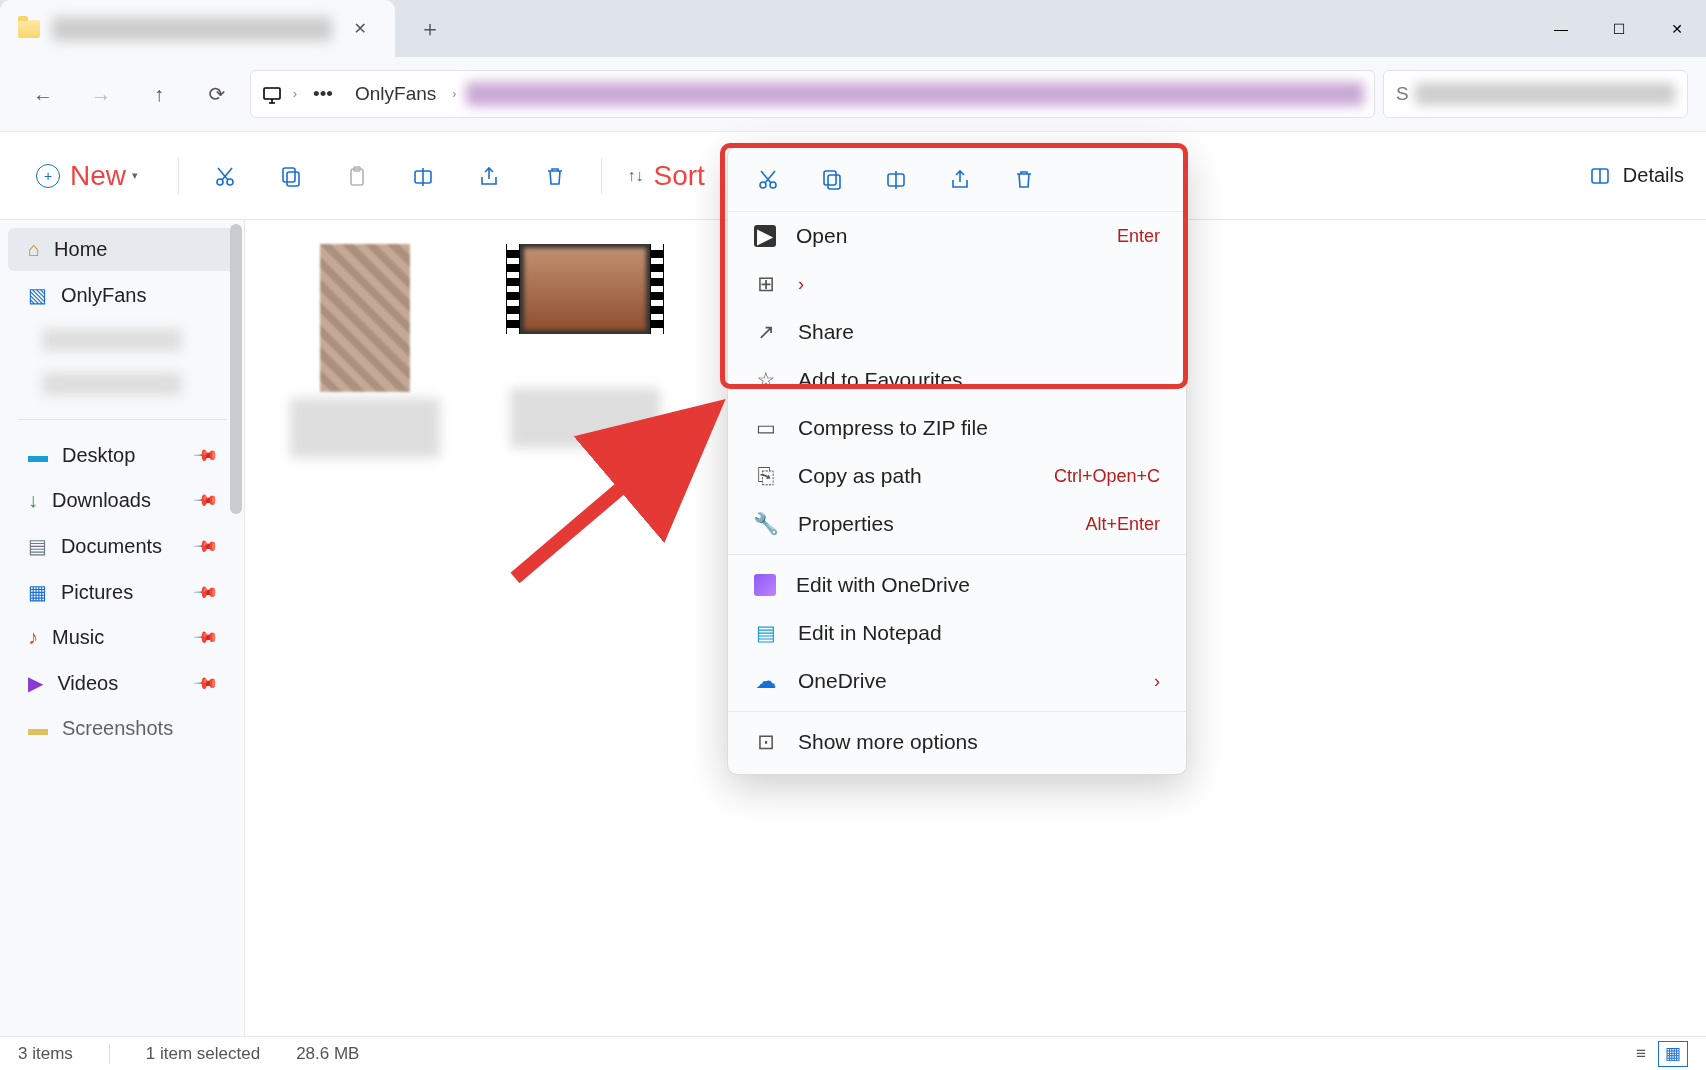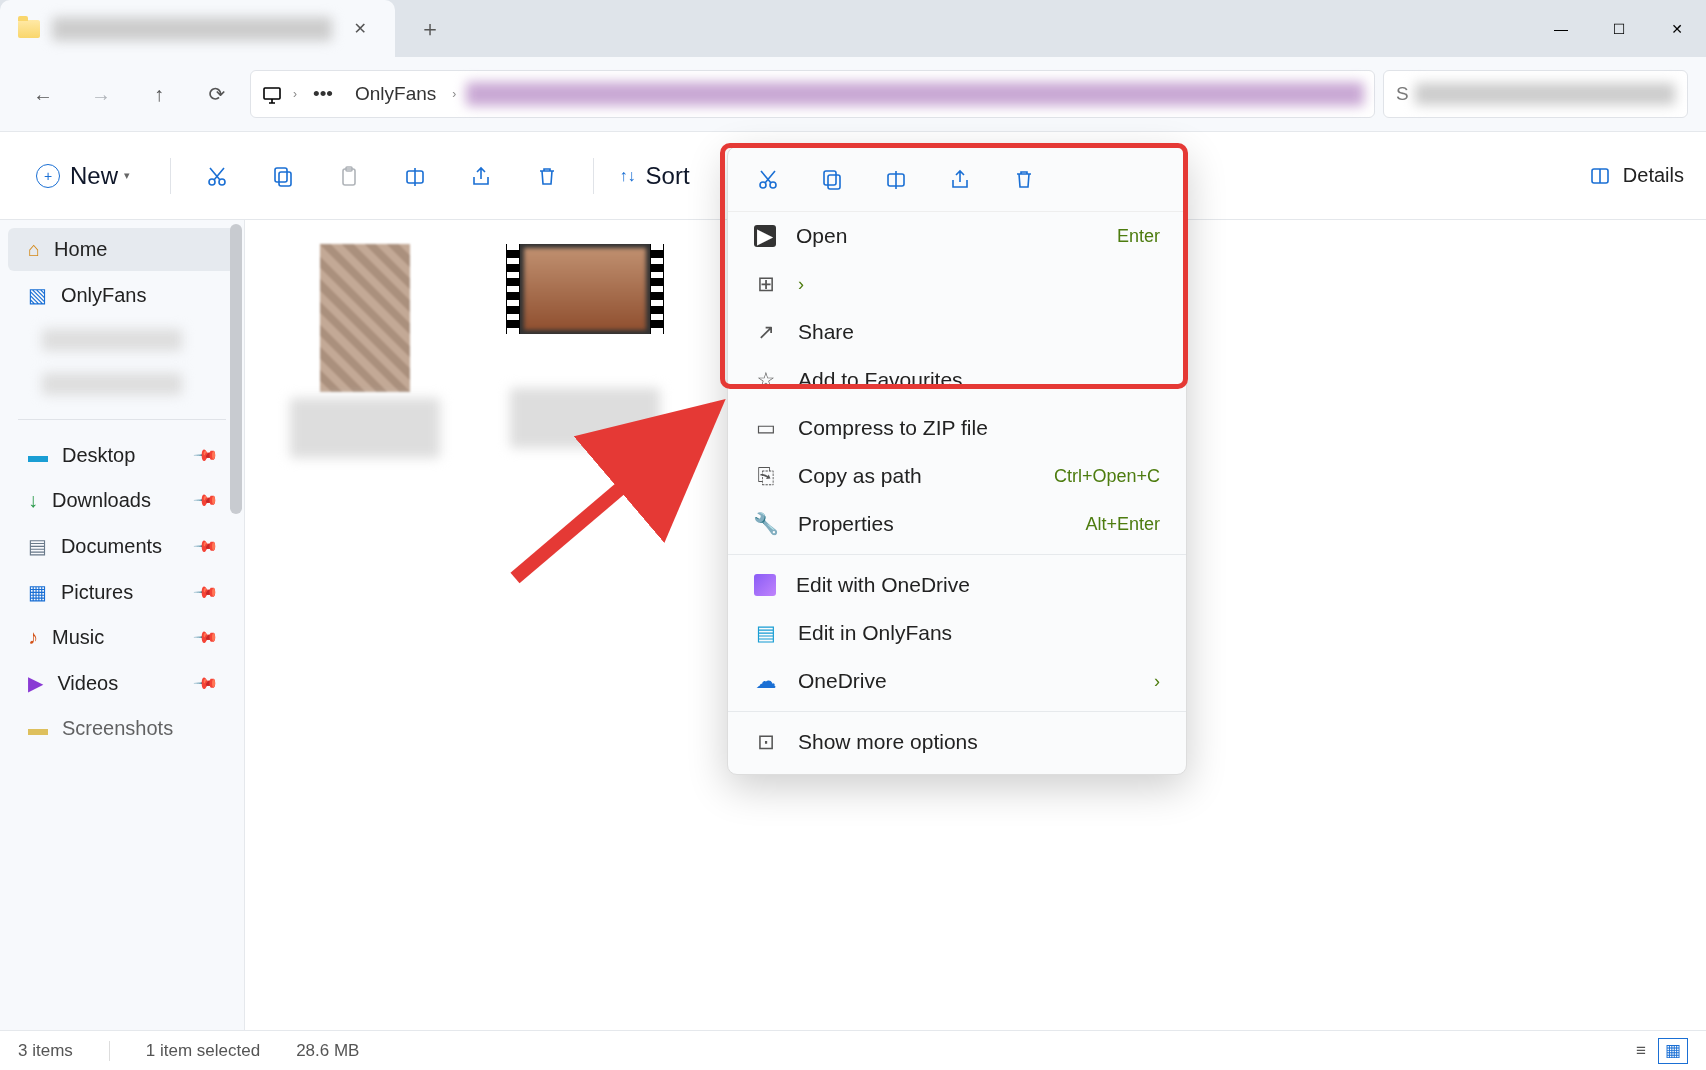--- a/index.html
+++ b/index.html
@@ -24,21 +24,21 @@
 .addr-seg { color: #333; font-size: 19px; padding: 4px 6px; white-space: nowrap; }
 .addr-chevron { color: #888; font-size: 12px; }
 .addr .blurred { filter: blur(6px); background: #c9a8d4; height: 24px; flex: 1; border-radius: 2px; }
 .search-box { width: 305px; height: 48px; background: #fff; border: 1px solid #e0e3e8; border-radius: 6px; display: flex; align-items: center; padding: 0 12px; color: #777; font-size: 19px; }
 .search-blur { filter: blur(6px); background: #ccc; height: 22px; flex: 1; margin-left: 6px; border-radius: 2px; }
 
 
 .toolbar { height: 88px; background: #fff; display: flex; align-items: center; padding: 0 22px; gap: 26px; border-bottom: 1px solid #e4e7eb; }
 .tb-new { display: flex; align-items: center; gap: 10px; padding: 8px 14px; border-radius: 6px; cursor: pointer; }
 .plus-circle { width: 24px; height: 24px; border: 1.5px solid #1a6fd4; border-radius: 50%; display: flex; align-items: center; justify-content: center; color: #1a6fd4; font-size: 14px; }
-.tb-label { font-size: 24px; color: #0f172a; }
+.tb-label { font-size: 28px; color: #ef4444; }
 .tb-div { width: 1px; height: 36px; background: #e0e3e8; }
 .tb-icon { width: 40px; height: 40px; display: flex; align-items: center; justify-content: center; color: #1a6fd4; cursor: pointer; border-radius: 6px; }
 .tb-icon svg { width: 22px; height: 22px; }
 .chev-sm { font-size: 11px; color: #666; margin-left: -4px; }
 .tb-spacer { flex: 1; }
 .tb-details { display: flex; align-items: center; gap: 12px; cursor: pointer; font-size: 20px; color: #222; }
 
 
 .main { display: flex; height: calc(1070px - 57px - 75px - 88px - 34px); }
 .sidebar { width: 245px; background: #f7f9fc; border-right: 1px solid #e5e8ec; padding-top: 6px; overflow: hidden; position: relative; }
@@ -65,29 +65,29 @@
 .chk.checked::after { content: "✓"; color: #fff; font-size: 14px; position: absolute; left: 3px; top: -2px; }
 .thumb-name { width: 150px; height: 60px; filter: blur(6px); background: #ddd; border-radius: 3px; }
 
 
 .context-menu { position: absolute; left: 727px; top: 146px; width: 460px; background: #fafbfc; border: 1px solid #ddd; border-radius: 10px; box-shadow: 0 12px 40px rgba(0,0,0,.2); padding-bottom: 8px; }
 .ctx-icons { display: flex; gap: 32px; padding: 16px 24px; border-bottom: 1px solid #eee; }
 .ctx-icons .iconbtn { width: 32px; height: 32px; display: flex; align-items: center; justify-content: center; color: #1a6fd4; cursor: pointer; }
 .ctx-item { display: flex; align-items: center; gap: 20px; padding: 12px 26px; font-size: 21px; color: #222; cursor: pointer; }
 .ctx-icon { width: 24px; height: 24px; display: flex; align-items: center; justify-content: center; color: #555; }
 .ctx-label { flex: 1; }
-.ctx-hint { color: #4d7c0f; font-size: 18px; }
+.ctx-hint { color: #b91c1c; font-size: 18px; }
 .ctx-sep { height: 1px; background: #e6e9ec; margin: 6px 0; }
 
 
 .red-box { position: absolute; left: 720px; top: 143px; width: 468px; height: 246px; border: 5px solid #e53935; border-radius: 10px; pointer-events: none; }
 .red-arrow { position: absolute; left: 505px; top: 388px; width: 230px; height: 200px; pointer-events: none; }
 
 
-.statusbar { position: absolute; bottom: 0; left: 0; right: 0; height: 40px; background: #fff; border-top: 1px solid #e5e8ec; display: flex; align-items: center; padding: 0 18px; gap: 36px; font-size: 17px; color: #555; }
+.statusbar { position: absolute; bottom: 0; left: 0; right: 0; height: 34px; background: #fff; border-top: 1px solid #e5e8ec; display: flex; align-items: center; padding: 0 18px; gap: 36px; font-size: 17px; color: #555; }
 .statusbar .sep { width: 1px; height: 20px; background: #ddd; }
 .view-toggles { margin-left: auto; display: flex; gap: 2px; }
 .vt { width: 30px; height: 26px; display: flex; align-items: center; justify-content: center; border: 1px solid transparent; cursor: pointer; color: #555; }
 .vt.active { border-color: #1a6fd4; color: #1a6fd4; }
 
 
 .ico { width: 22px; height: 22px; stroke: currentColor; fill: none; stroke-width: 1.6; }
 </style>
 </head>
 <body>
@@ -329,21 +329,21 @@
     <span class="ctx-label">Properties</span>
     <span class="ctx-hint">Alt+Enter</span>
   </div>
   <div class="ctx-sep"></div>
   <div class="ctx-item">
     <span class="ctx-icon" style="background:linear-gradient(135deg,#8a5cf6,#c084fc);border-radius:3px;width:22px;height:22px"></span>
     <span class="ctx-label">Edit with OneDrive</span>
   </div>
   <div class="ctx-item">
     <span class="ctx-icon" style="color:#1a9ed4">▤</span>
-    <span class="ctx-label">Edit in OnlyFans</span>
+    <span class="ctx-label">Edit in Notepad</span>
   </div>
   <div class="ctx-item">
     <span class="ctx-icon" style="color:#1a6fd4">☁</span>
     <span class="ctx-label">OneDrive</span>
     <span class="ctx-hint">›</span>
   </div>
   <div class="ctx-sep"></div>
   <div class="ctx-item">
     <span class="ctx-icon">⊡</span>
     <span class="ctx-label">Show more options</span>

